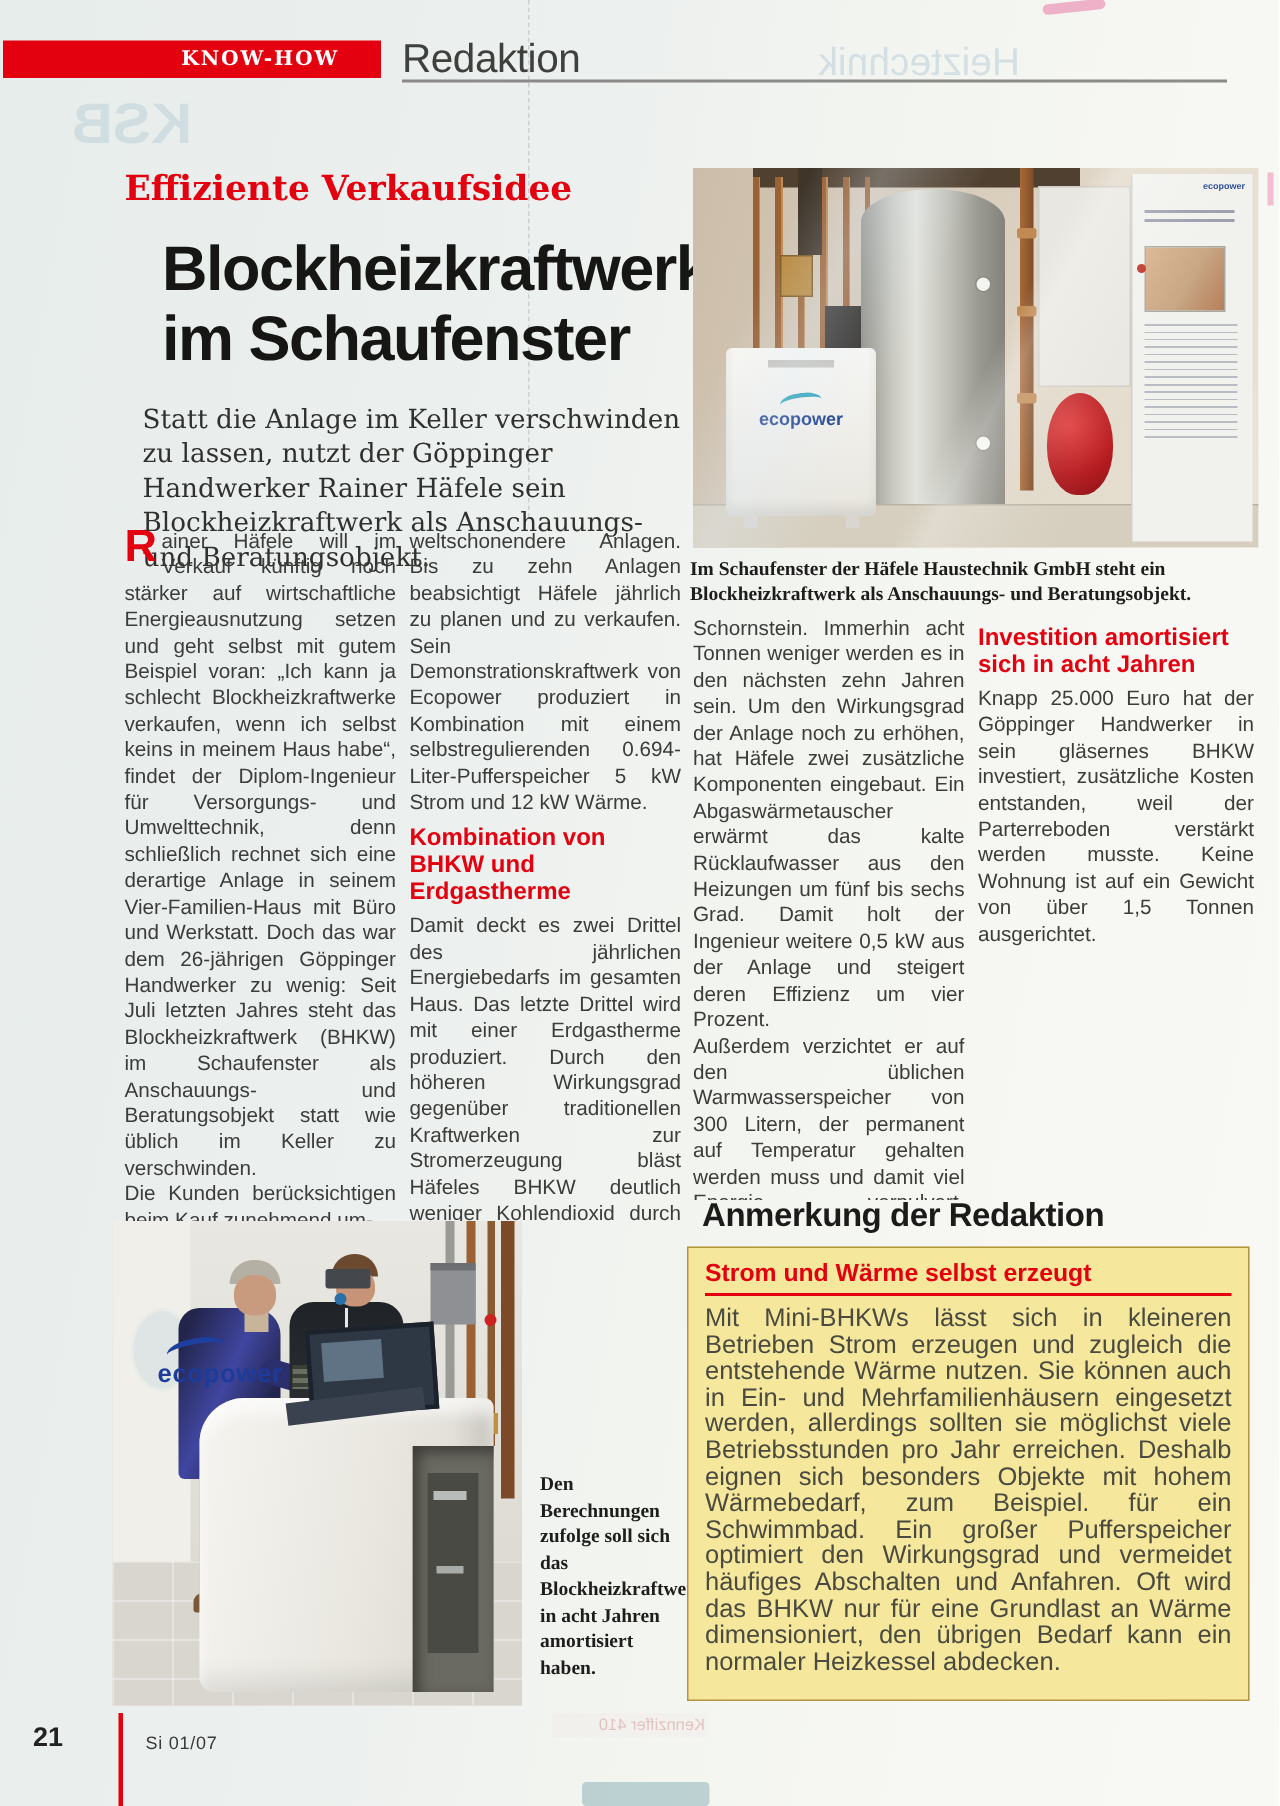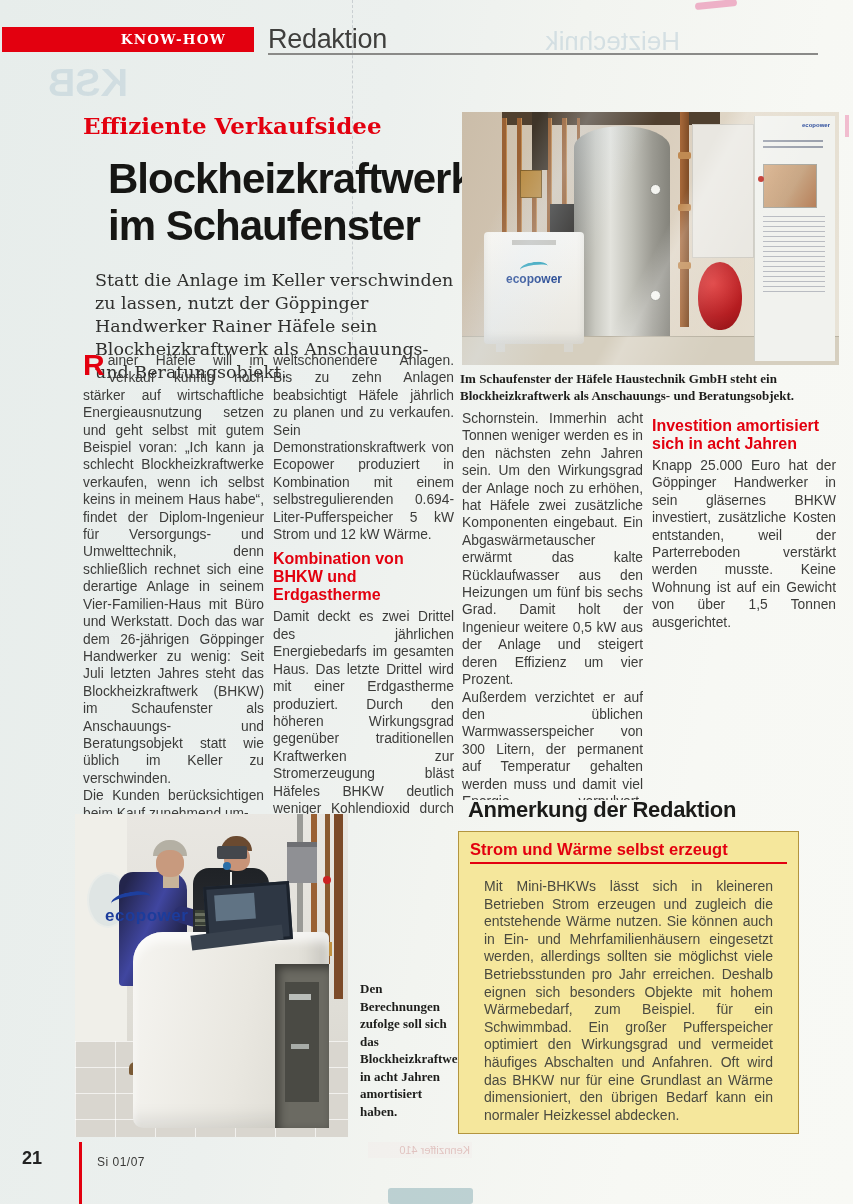--- a/index.html
+++ b/index.html
@@ -39,25 +39,25 @@
   .dropcap{float:left;color:#e3000f;font-size:30px;line-height:26px;font-weight:bold;padding-right:3px;}
   .subhead{margin:7px 0 4px;font-size:16px;line-height:18px;font-weight:bold;color:#e3000f;text-align:left;}
   
   .caption{position:absolute;margin:0;font-family:Liberation Serif, serif;font-weight:bold;
     font-size:13px;line-height:16.5px;color:#1d1d1b;}
   .caption-top{left:460px;top:371px;width:382px;}
   .caption-bottom{left:360px;top:980px;width:92px;line-height:17.5px;}
   
   .note-title{position:absolute;left:468px;top:797px;margin:0;font-size:22px;letter-spacing:-.3px;
     font-weight:bold;color:#1b1b19;}
-  .note-box{position:absolute;left:458px;top:831px;width:341px;height:303px;box-sizing:border-box;
+  .note-box{position:absolute;left:458px;top:831px;width:375px;height:303px;box-sizing:border-box;
     background:#f5e79c;border:1px solid #b3953f;padding:8px 11px 6px;}
   .note-heading{margin:0 0 6px;font-size:16.5px;font-weight:bold;color:#e3000f;
     border-bottom:2px solid #e3000f;padding-bottom:3px;}
-  .note-box p{margin:14px;font-size:14px;line-height:17.6px;color:#4a4a40;text-align:justify;}
+  .note-box p{margin:0;font-size:17px;line-height:17.6px;color:#4a4a40;text-align:justify;}
   .sig{float:right;font-style:italic;}
   
   .page-num{position:absolute;left:22px;top:1148px;font-size:18px;font-weight:bold;color:#222;}
   .footer-rule{position:absolute;left:79px;top:1142px;width:3px;height:62px;background:#e3000f;}
   .issue{position:absolute;left:97px;top:1155px;font-size:12px;letter-spacing:.5px;color:#3a3a38;}
   .ghost-stamp{left:368px;top:1142px;width:100px;font-size:11px;color:#c06868;opacity:.35;
     background:rgba(240,215,215,.35);padding:2px;}
   .teal-smudge{position:absolute;left:388px;top:1188px;width:85px;height:16px;
     background:rgba(100,150,160,.38);border-radius:3px;}
   

